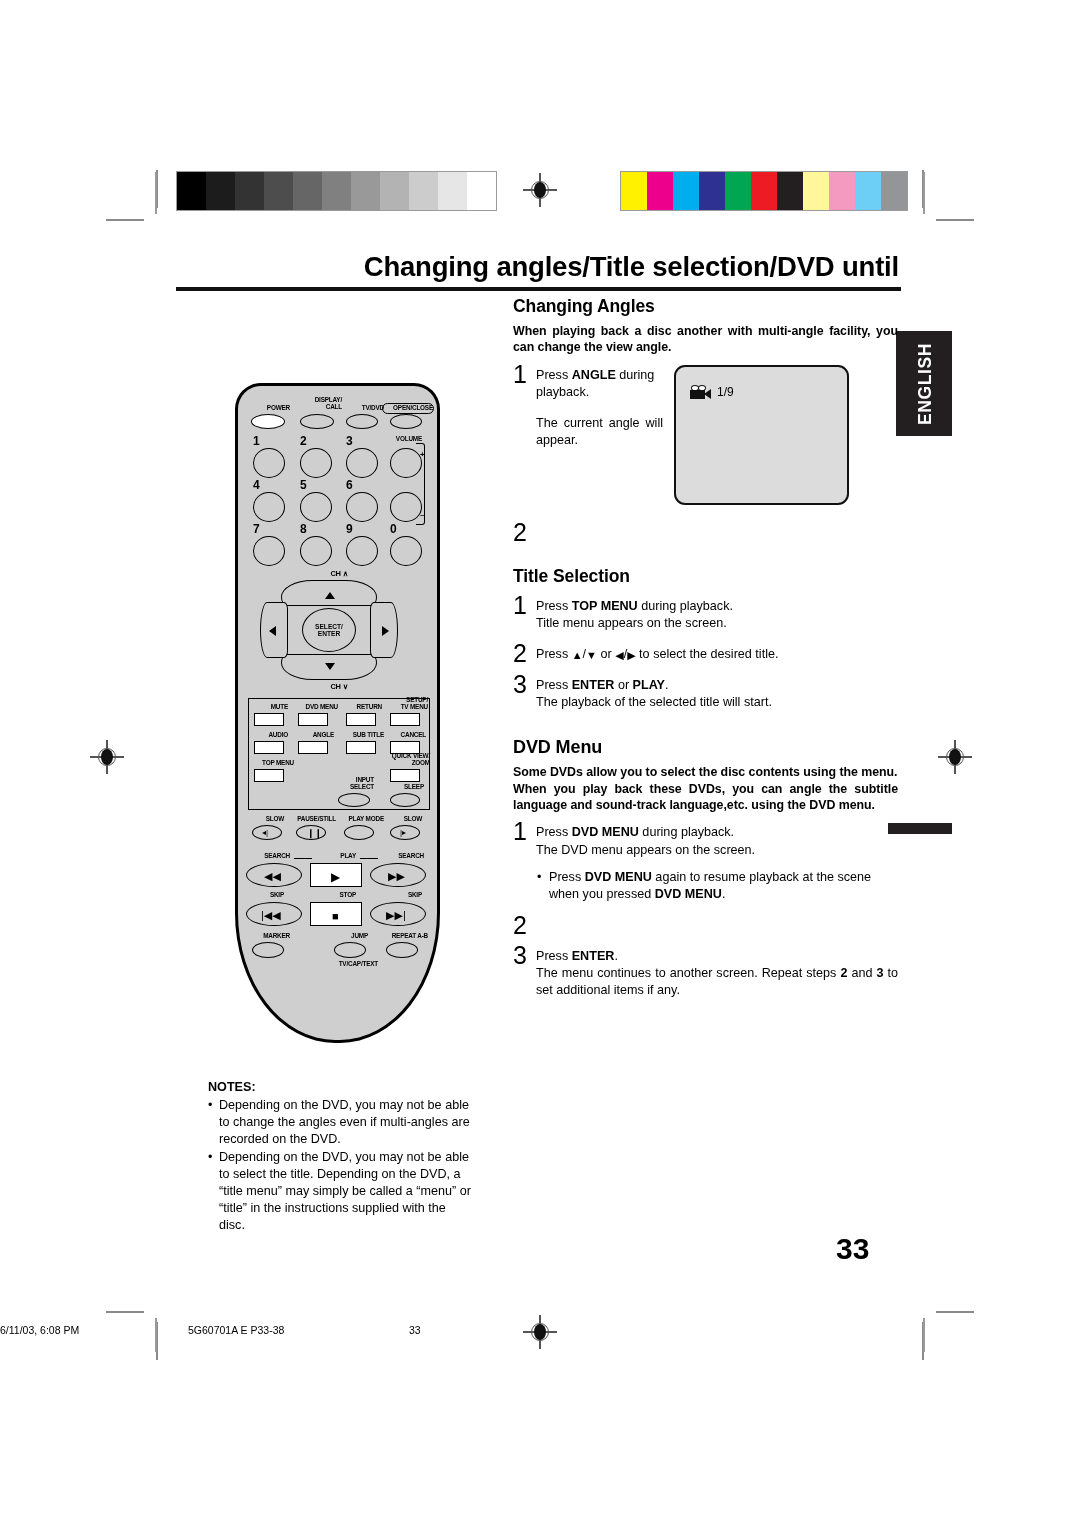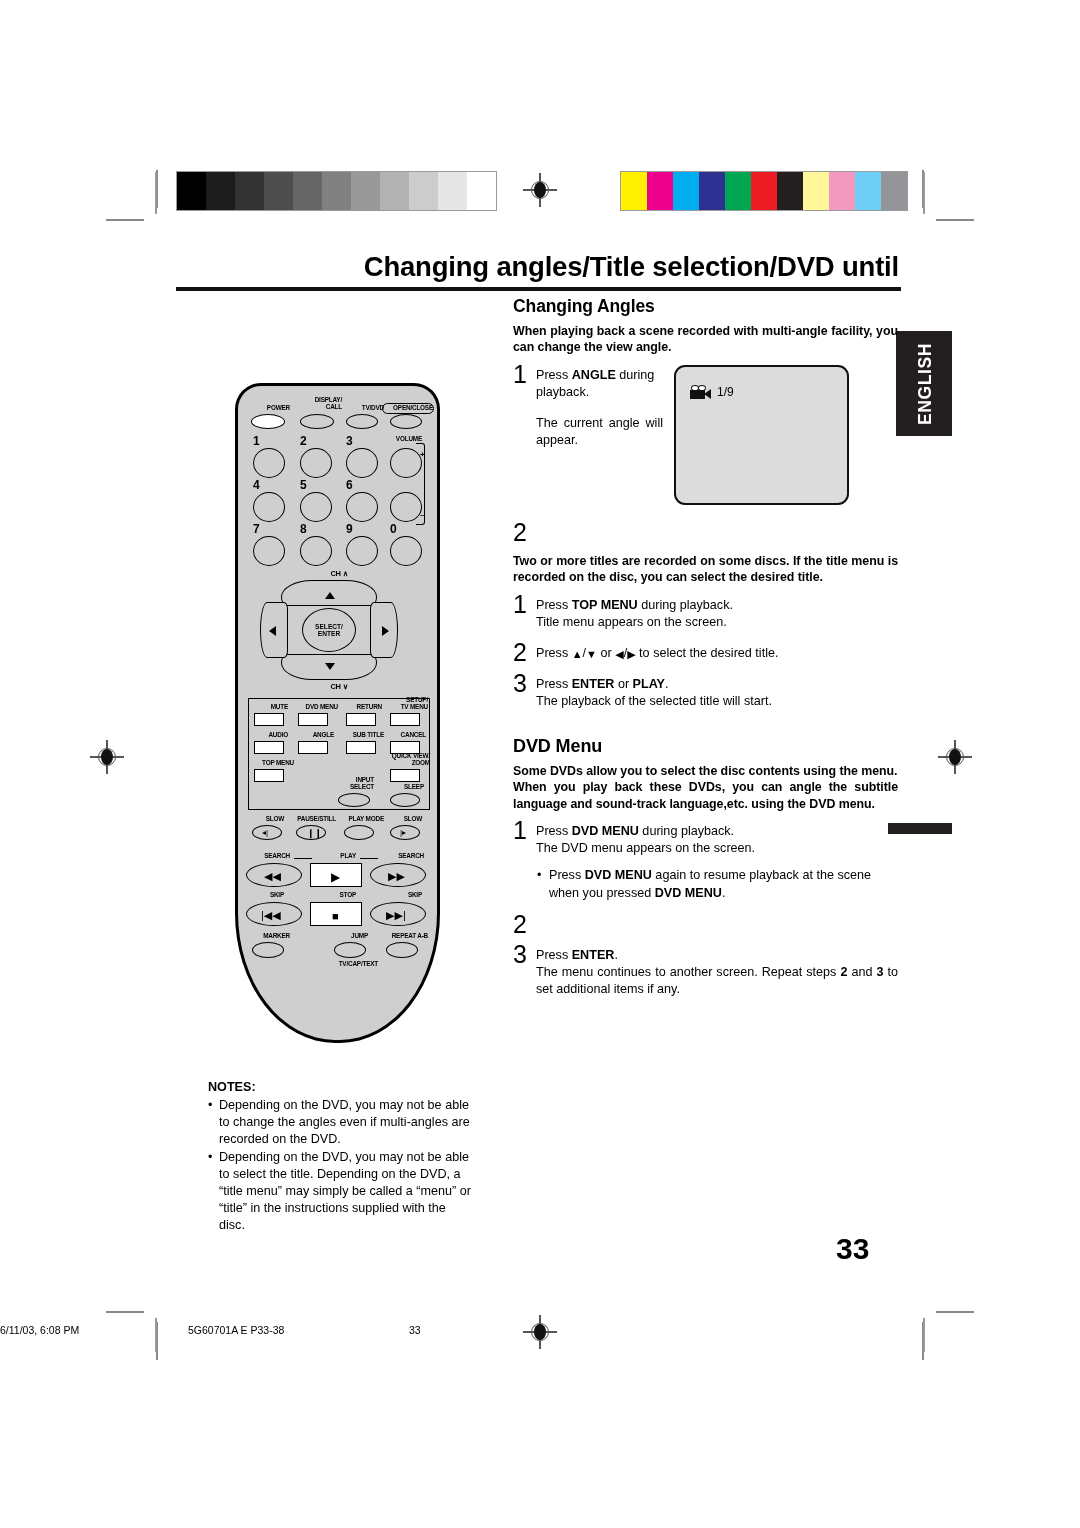--- a/index.html
+++ b/index.html
@@ -375,21 +375,21 @@
     <div class="rlabel" style="left:94px;top:547px;width:36px;">JUMP</div>
     <div class="oval" style="left:96px;top:556px;width:32px;height:16px;"></div>
     <div class="rlabel" style="left:140px;top:547px;width:50px;">REPEAT A-B</div>
     <div class="oval" style="left:148px;top:556px;width:32px;height:16px;"></div>
     <div class="rlabel" style="left:86px;top:575px;width:54px;">TV/CAP/TEXT</div>
   </div>
 
   <div class="content">
 
     <h2 class="sec">Changing Angles</h2>
-    <p class="lead">When playing back a scene recorded with multi-angle facility, you can change the view angle.</p>
+    <p class="lead">When playing back a disc another with multi-angle facility, you can change the view angle.</p>
 
     <div class="steps">
       <div class="osd-wrap">
         <div class="osd-text">
           <div class="step">
             <div class="num">1</div>
             <div class="body">
               <span>Press </span><b>ANGLE</b><span> during playback.</span>
               <div style="height:14px;"></div>
               <div class="just">The current angle will appear.</div>
@@ -407,21 +407,21 @@
             <span class="val">1/9</span>
           </div>
         </div>
       </div>
 
       <div class="step" style="margin-top:18px;">
         <div class="num">2</div>
       </div>
     </div>
 
-    <p class="lead">Two or more titles are recorded on some discs. If the title menu is recorded on the disc, you can select the desired title.</p>
+    <h2 class="sec" style="margin-top:22px;">Title Selection</h2>
 
     <div class="steps">
       <div class="step">
         <div class="num">1</div>
         <div class="body">
           <span>Press </span><b>TOP MENU</b><span> during playback.</span>
           <div>Title menu appears on the screen.</div>
         </div>
       </div>
 

